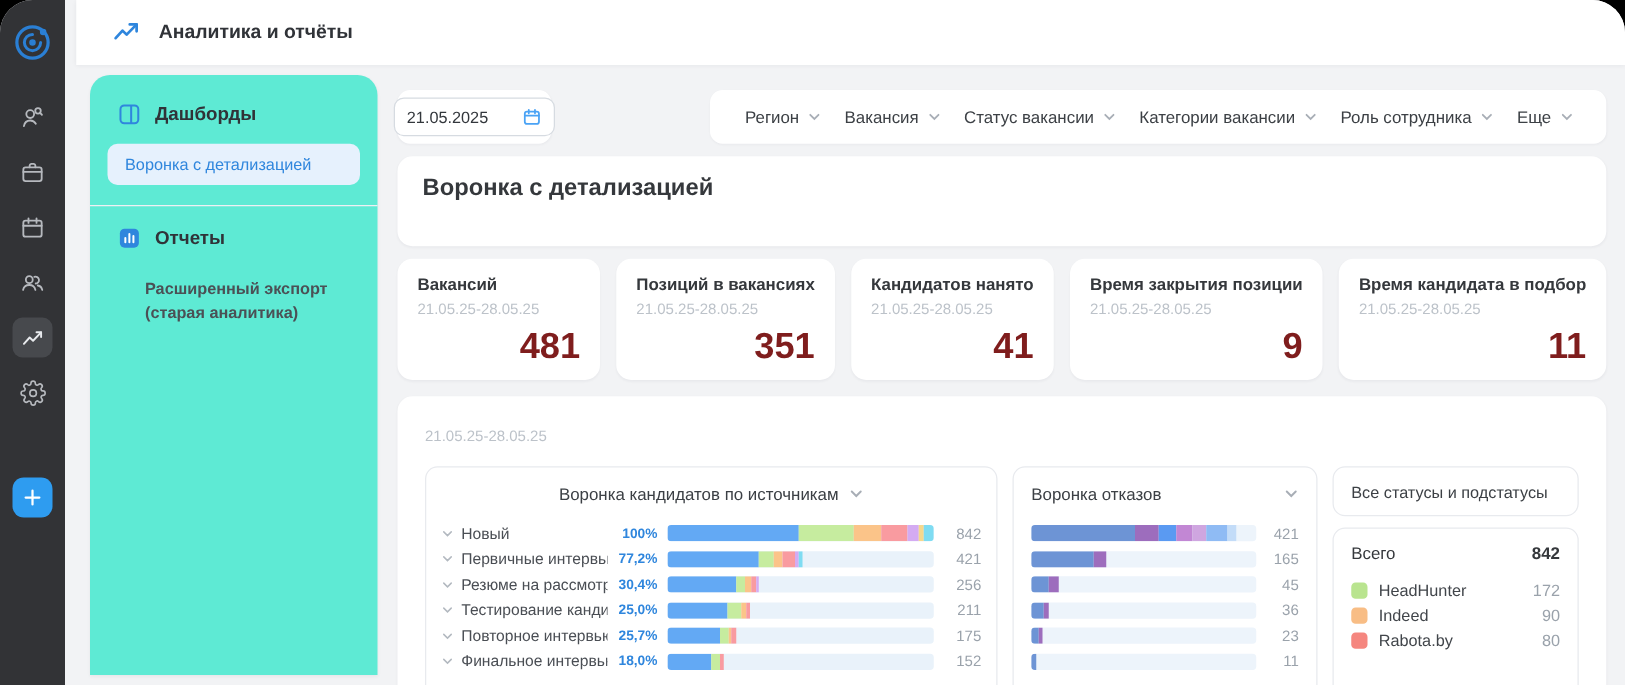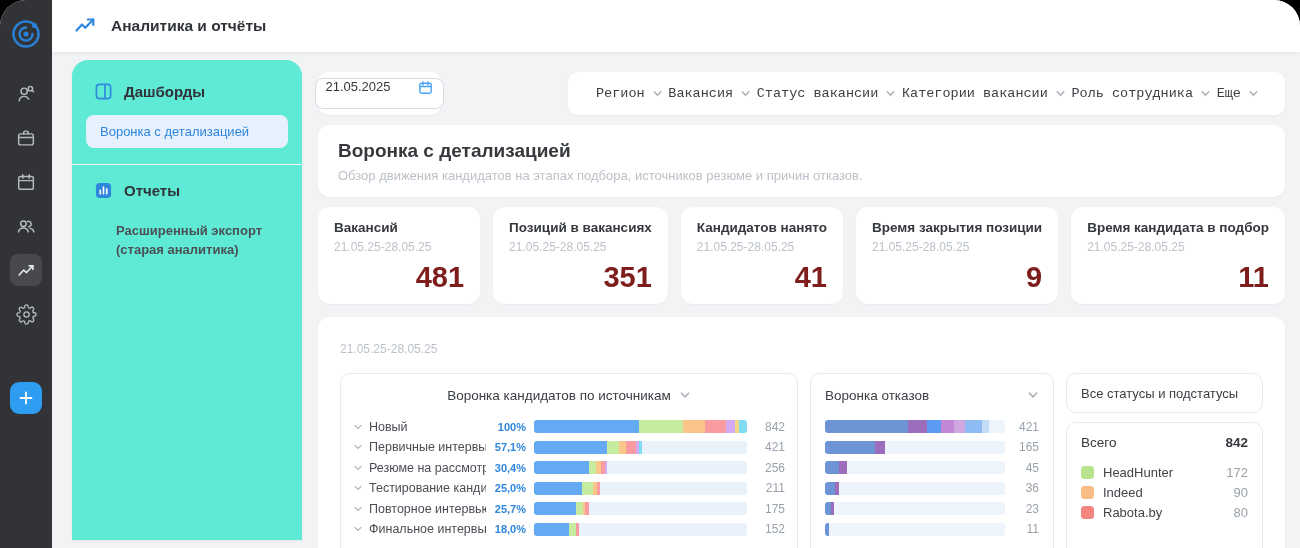--- a/index.html
+++ b/index.html
@@ -10,36 +10,36 @@
     font-family:"Liberation Sans","DejaVu Sans",sans-serif;color:#3a3d42;
   }
   
   .sidebar{position:absolute;left:0;top:0;width:52px;height:548px;background:#323336;display:flex;flex-direction:column;align-items:center;z-index:5;}
   .logo{width:36px;height:36px;margin-top:16px;display:flex;align-items:center;justify-content:center;cursor:pointer;}
   .side-icons{display:flex;flex-direction:column;align-items:center;margin-top:26px;gap:12px;}
   .sicon{width:32px;height:32px;border:none;background:transparent;border-radius:8px;display:flex;align-items:center;justify-content:center;color:#b6b9be;cursor:pointer;padding:0;}
   .sicon.active{background:#47494d;color:#e8eaed;}
   .plus-btn{position:absolute;left:10px;top:382px;width:32px;height:32px;border:none;border-radius:9px;background:#2e9cf0;color:#fff;display:flex;align-items:center;justify-content:center;cursor:pointer;padding:0;}
   
-  .topbar{position:absolute;left:45px;top:0;right:0;height:52px;background:#fff;display:flex;align-items:center;padding-left:28px;gap:14px;box-shadow:0 1px 4px rgba(20,30,45,.06);z-index:4;}
+  .topbar{position:absolute;left:61px;top:0;right:0;height:52px;background:#fff;display:flex;align-items:center;padding-left:28px;gap:14px;box-shadow:0 1px 4px rgba(20,30,45,.06);z-index:4;}
   .topbar h1{font-size:15.5px;font-weight:700;margin:0;color:#303338;}
   
   .nav-panel{position:absolute;left:72px;top:60px;width:230px;height:480px;background:#5eead4;border-radius:16px 16px 0 0;box-shadow:0 1px 3px rgba(16,24,40,.05);padding:22px 14px 4px 14px;}
   .nav-sec-head{display:flex;align-items:center;gap:11px;padding-left:8px;margin-bottom:14px;}
   .nav-sec-head .t{font-size:15px;font-weight:700;color:#303338;}
   .nav-item-active{background:#e6f1fd;color:#2f86dd;font-size:13px;border-radius:8px;padding:9px 14px;cursor:pointer;}
   .nav-divider{height:1px;background:#eef0f3;margin:16px -14px 16px -14px;}
   .nav-report{font-size:13px;color:#4b5055;line-height:1.45;padding-left:30px;margin-top:22px;cursor:pointer;width:185px;font-weight:bold;}
   
   .date-wrap{position:absolute;top:72px;height:43px;background:#fff;border-radius:10px;display:flex;align-items:center;justify-content:center;box-shadow:0 1px 2px rgba(16,24,40,.04);}
   .dw1{left:318px;width:123px;}
   .dw2{left:447px;width:115px;}
-  .date-input{display:flex;gap:26px;border:1px solid #d6dbe1;border-radius:8px;height:31px;padding:0 9px;cursor:pointer;background:#fff;}
+  .date-input{display:flex;align-items:center;gap:26px;border:1px solid #d6dbe1;border-radius:8px;height:31px;padding:0 9px;cursor:pointer;background:#fff;}
   .date-input .dtxt{font-size:13px;color:#33373c;}
-  .filter-bar{position:absolute;left:568px;top:72px;width:717px;height:43px;background:#fff;border-radius:10px;display:flex;align-items:center;justify-content:space-between;padding:0 26px 0 28px;box-shadow:0 1px 2px rgba(16,24,40,.04);font-family:Liberation Mono, monospace;}
+  .filter-bar{position:absolute;left:568px;top:72px;width:717px;height:43px;background:#fff;border-radius:10px;display:flex;align-items:center;justify-content:space-between;padding:0 26px 0 28px;box-shadow:0 1px 2px rgba(16,24,40,.04);}
   .fitem{display:flex;align-items:center;gap:7px;border:none;background:transparent;font-size:13.5px;color:#3c4045;cursor:pointer;font-family:inherit;padding:0;}
   
   .title-card{position:absolute;left:318px;top:125px;width:967px;height:72px;background:#fff;border-radius:12px;padding:15px 20px;box-shadow:0 1px 2px rgba(16,24,40,.04);}
   .title-card h2{margin:0;font-size:19px;font-weight:700;color:#35383c;}
   .title-card .sub{margin-top:6px;font-size:13px;color:#bcc2c9;}
   
   .kpi-row{position:absolute;left:318px;top:207px;width:967px;height:97px;display:flex;gap:13px;}
   .kpi{flex:1;background:#fff;border-radius:12px;padding:13px 16px;position:relative;box-shadow:0 1px 2px rgba(16,24,40,.04);}
   .kpi .kl{font-size:13.5px;font-weight:700;color:#35383c;white-space:nowrap;}
   .kpi .kp{font-size:12px;color:#bcc2c9;margin-top:5px;}
@@ -222,21 +222,20 @@
     <button class="fitem">
         <span>Еще</span>
         <svg width="11" height="11" viewBox="0 0 10 10" fill="none">
           <path d="M2 3.5L5 6.5L8 3.5" stroke="#a8aeb6" stroke-width="1.3" stroke-linecap="round"></path>
         </svg>
       </button>
   </div>
 
   <section class="title-card">
     <h2>Воронка с детализацией</h2>
-    <div class="sub">Обзор движения кандидатов на этапах подбора, источников резюме и причин отказов.</div>
   </section>
 
   <section class="kpi-row">
     <div class="kpi">
       <div class="kl">Вакансий</div>
       <div class="kp">21.05.25-28.05.25</div>
       <div class="kv">481</div>
     </div>
     <div class="kpi">
       <div class="kl">Позиций в вакансиях</div>
@@ -292,21 +291,21 @@
               </div>
               <span class="rcount">842</span>
             </div>
             <div class="frow">
               <span class="rchev">
                 <svg width="10" height="10" viewBox="0 0 10 10" fill="none">
                   <path d="M2 3.5L5 6.5L8 3.5" stroke="#b3b9c0" stroke-width="1.2" stroke-linecap="round"></path>
                 </svg>
               </span>
               <span class="rlabel">Первичные интервью с ...</span>
-              <span class="rpct">57,1%</span>
+              <span class="rpct">77,2%</span>
               <div class="track wide" style="background: rgb(233, 242, 250);">
                 <span class="seg" style="width: 34.3%; background: rgb(99, 169, 244);"></span>
                 <span class="seg" style="width: 5.5%; background: rgb(198, 236, 159);"></span>
                 <span class="seg" style="width: 3.6%; background: rgb(251, 196, 137);"></span>
                 <span class="seg" style="width: 4.3%; background: rgb(249, 155, 160);"></span>
                 <span class="seg" style="width: 1.6%; background: rgb(212, 171, 242);"></span>
                 <span class="seg" style="width: 1.2%; background: rgb(127, 220, 242);"></span>
               </div>
               <span class="rcount">421</span>
             </div>

